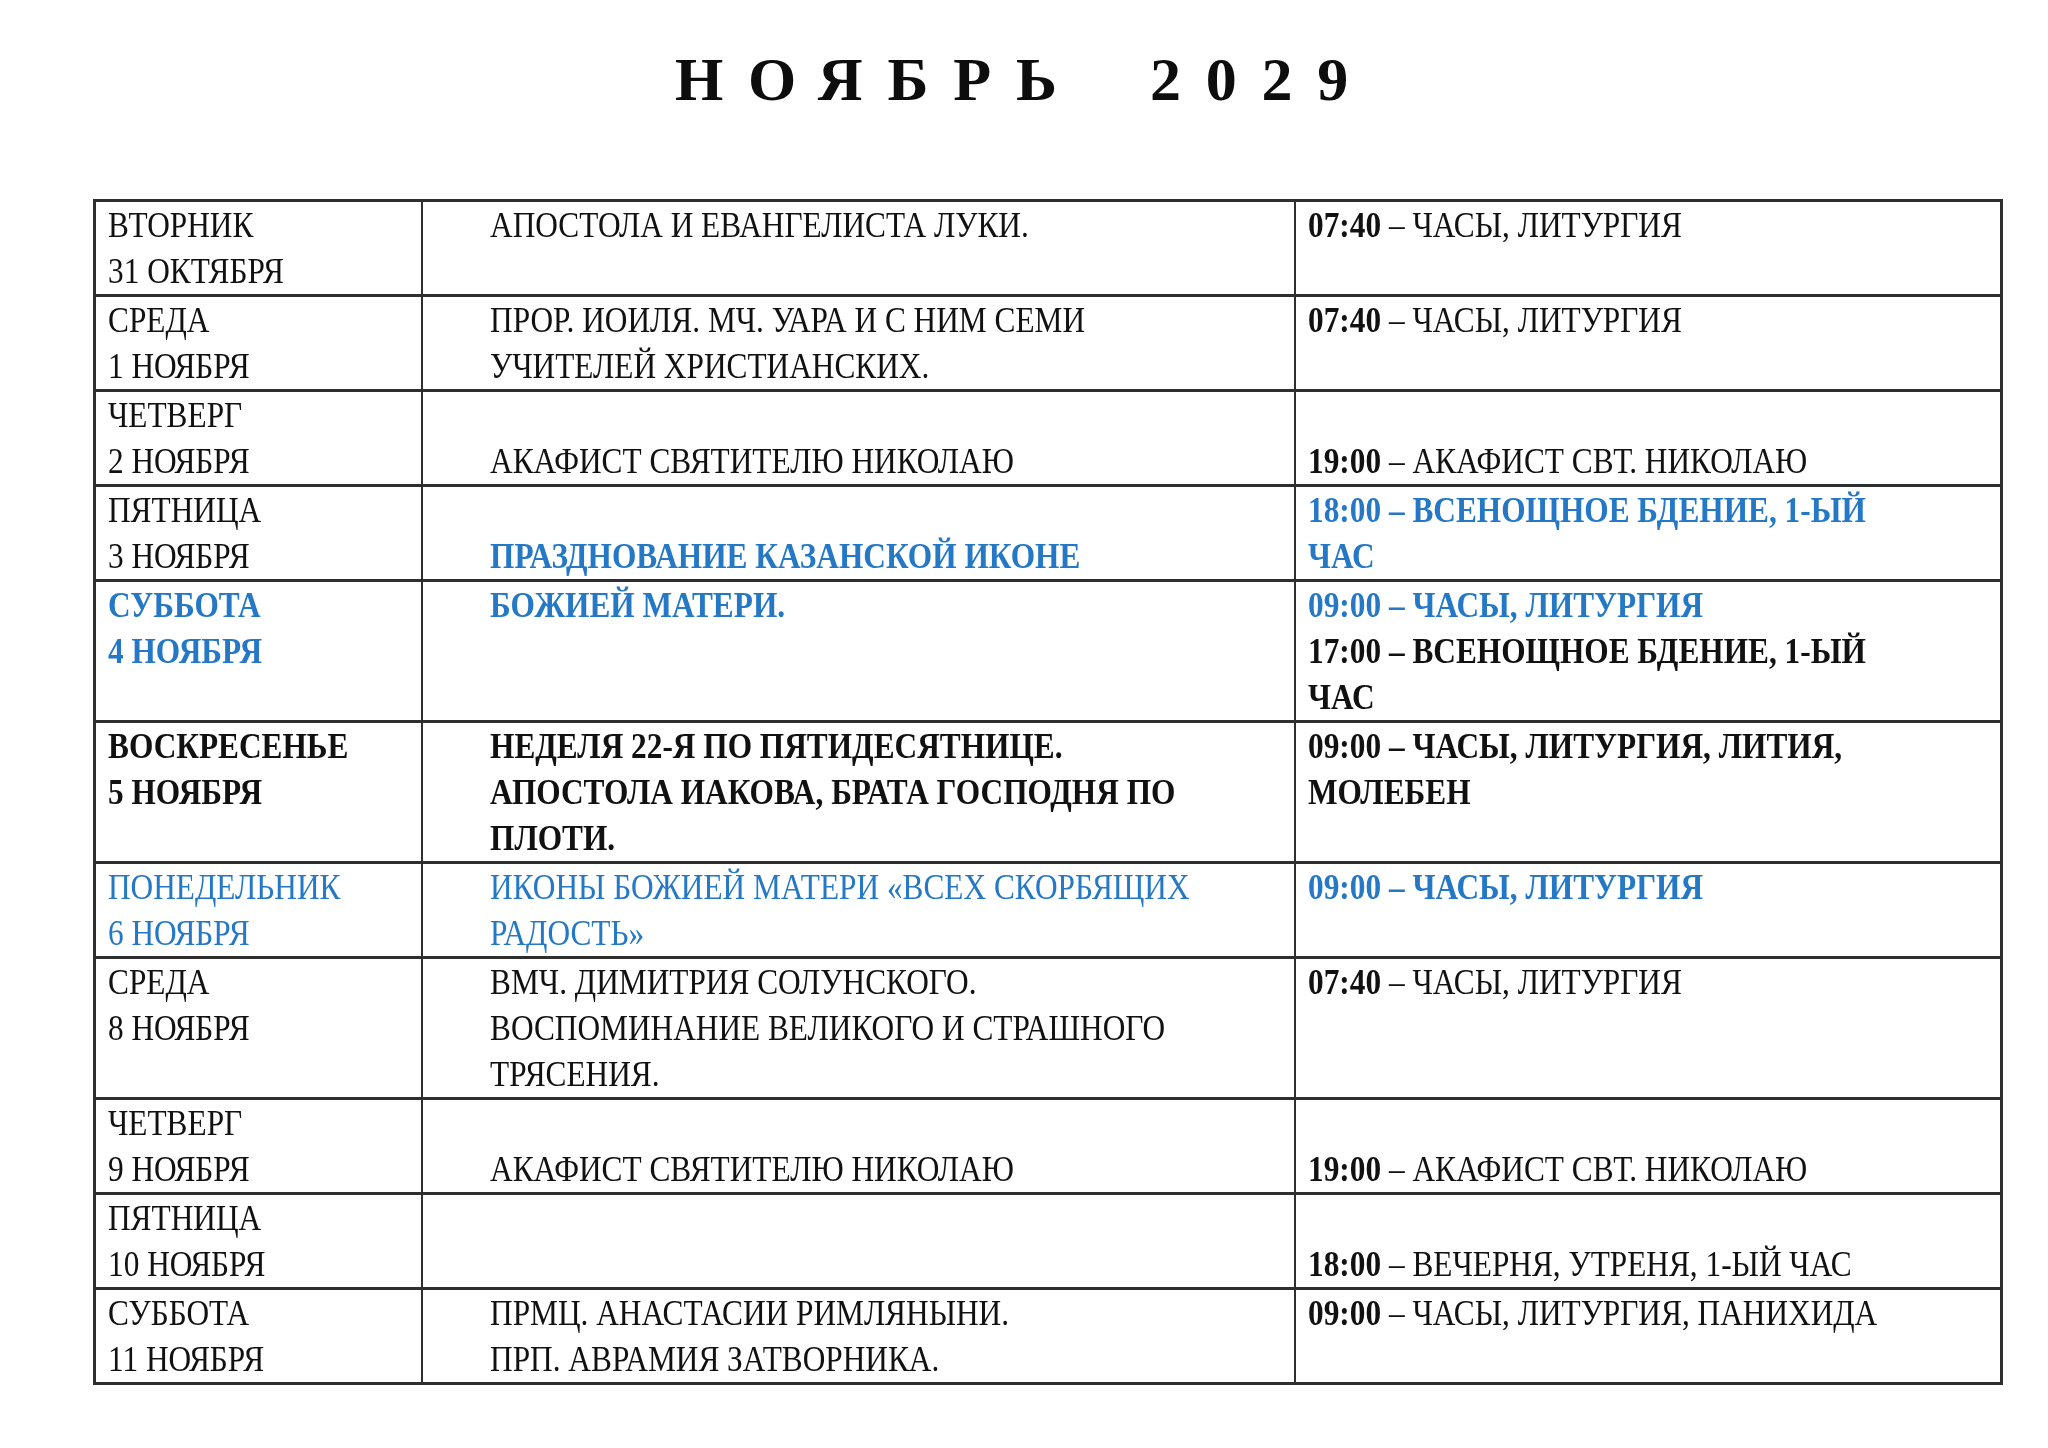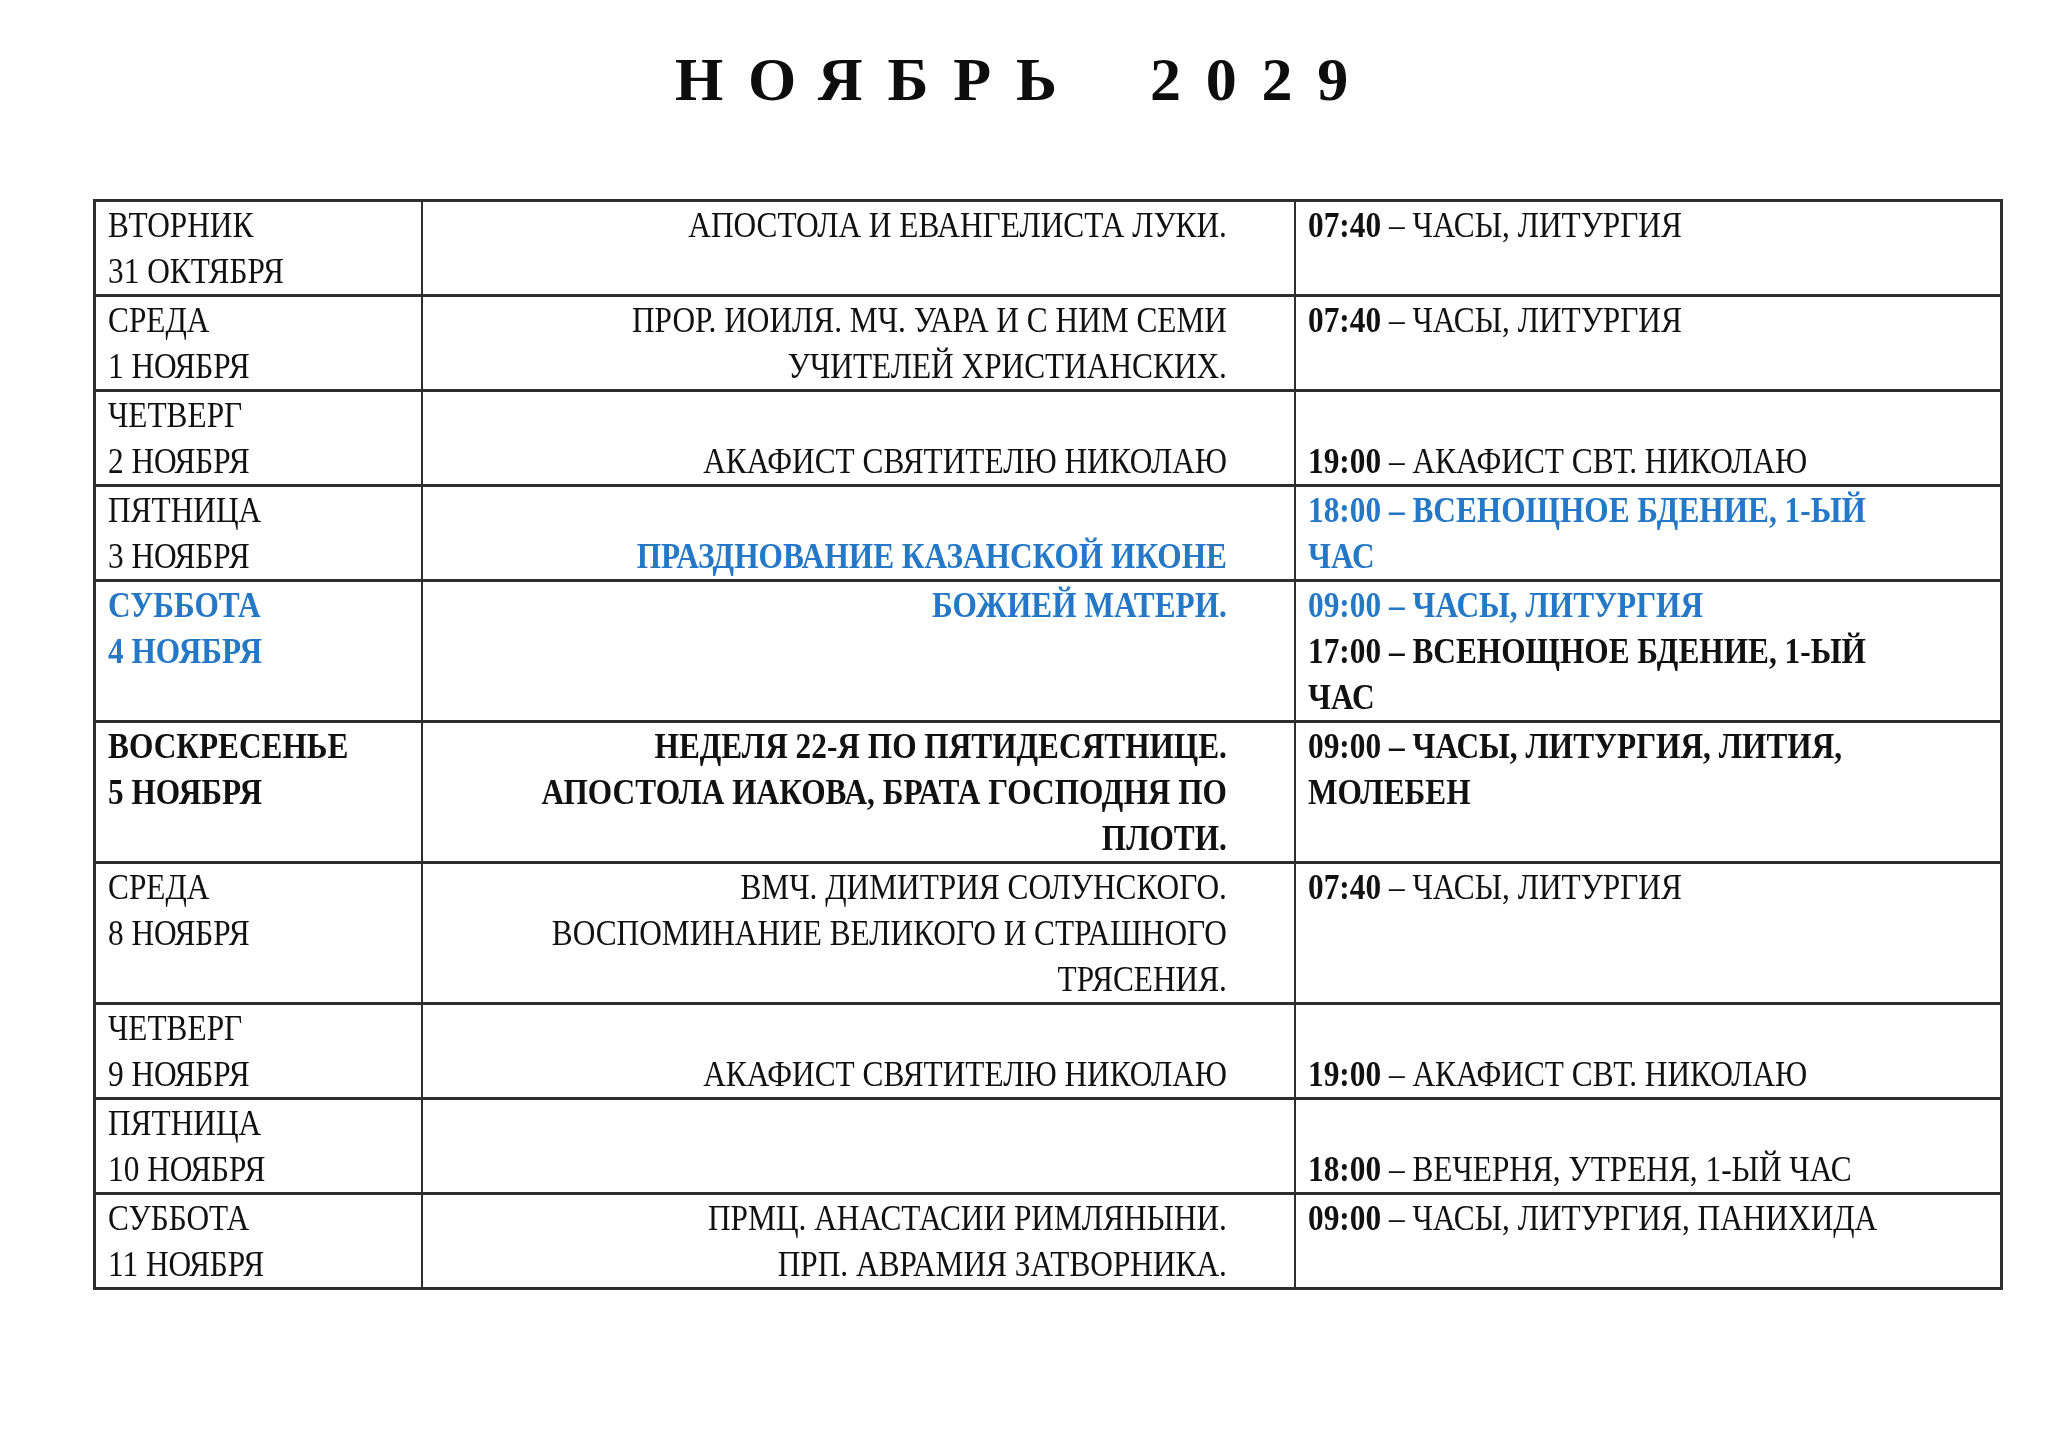--- a/index.html
+++ b/index.html
@@ -27,21 +27,21 @@
   table.schedule, table.schedule td{
     border:2px solid #2e2e2e;
   }
   table.schedule{border-width:3px;}
   table.schedule td{
     border-top-width:3px;border-bottom-width:3px;
     vertical-align:top;
     padding:0 12px;
     overflow:hidden;
   }
-  td.feast{padding:0 8px;text-align:right;}
+  td.feast{padding:0 8px;text-align:left;}
   td.day,td.services{text-align:left;}
   .line{
     font-size:36px;
     line-height:46px;
     height:46px;
     white-space:nowrap;
     transform:scaleX(0.87);
     transform-origin:left center;
   }
   td.feast .line{transform-origin:center center;}
@@ -135,20 +135,33 @@
         <td class="feast">
           <div class="line bold" style="color: rgb(17, 17, 17);">НЕДЕЛЯ 22-Я ПО ПЯТИДЕСЯТНИЦЕ.</div>
           <div class="line bold" style="color: rgb(17, 17, 17);">АПОСТОЛА ИАКОВА, БРАТА ГОСПОДНЯ ПО</div>
           <div class="line bold" style="color: rgb(17, 17, 17);">ПЛОТИ.</div>
         </td>
         <td class="services">
           <div class="line bold" style="color: rgb(17, 17, 17);"><span class="time">09:00</span> – ЧАСЫ, ЛИТУРГИЯ, ЛИТИЯ,</div>
           <div class="line bold" style="color: rgb(17, 17, 17);">МОЛЕБЕН</div>
         </td>
       </tr>
+      <tr style="height: 92px;">
+        <td class="day">
+          <div class="line" style="color: rgb(36, 120, 198);">ПОНЕДЕЛЬНИК</div>
+          <div class="line" style="color: rgb(36, 120, 198);">6 НОЯБРЯ</div>
+        </td>
+        <td class="feast">
+          <div class="line" style="color: rgb(36, 120, 198);">ИКОНЫ БОЖИЕЙ МАТЕРИ «ВСЕХ СКОРБЯЩИХ</div>
+          <div class="line" style="color: rgb(36, 120, 198);">РАДОСТЬ»</div>
+        </td>
+        <td class="services">
+          <div class="line bold" style="color: rgb(36, 120, 198);"><span class="time">09:00</span> – ЧАСЫ, ЛИТУРГИЯ</div>
+        </td>
+      </tr>
       <tr style="height: 140px;">
         <td class="day">
           <div class="line" style="color: rgb(17, 17, 17);">СРЕДА</div>
           <div class="line" style="color: rgb(17, 17, 17);">8 НОЯБРЯ</div>
         </td>
         <td class="feast">
           <div class="line" style="color: rgb(17, 17, 17);">ВМЧ. ДИМИТРИЯ СОЛУНСКОГО.</div>
           <div class="line" style="color: rgb(17, 17, 17);">ВОСПОМИНАНИЕ ВЕЛИКОГО И СТРАШНОГО</div>
           <div class="line" style="color: rgb(17, 17, 17);">ТРЯСЕНИЯ.</div>
         </td>

